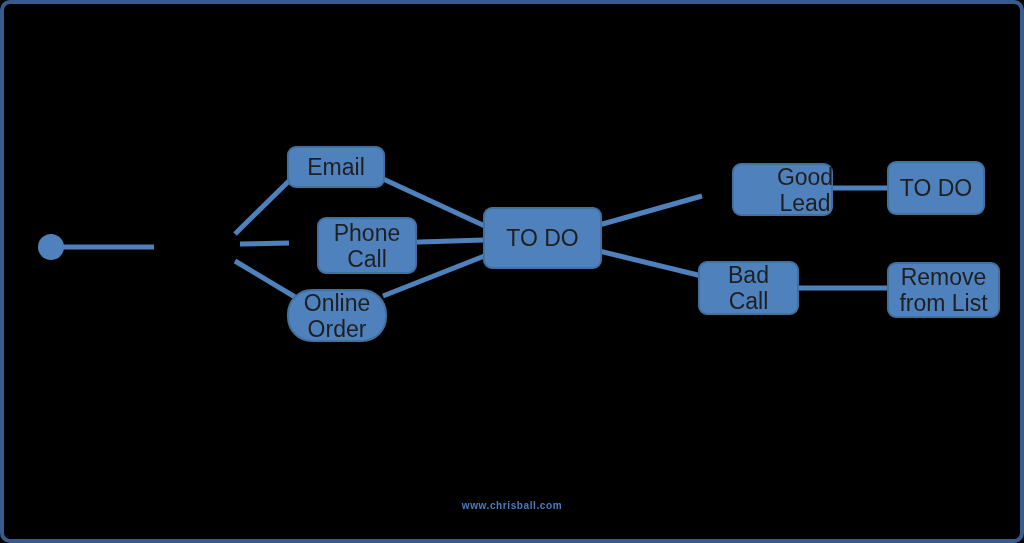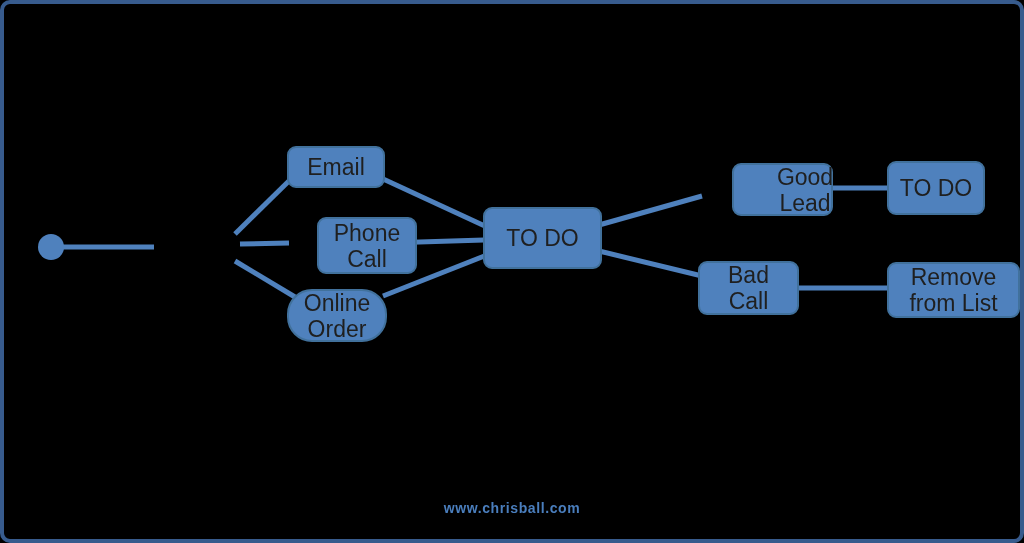--- a/index.html
+++ b/index.html
@@ -42,24 +42,24 @@
     white-space:pre-line;
   }
   .n-new   {left:148px;top:224px;width:88px; height:39px;}
   .n-email {left:283px;top:142px;width:98px; height:42px;}
   .n-phone {left:283px;top:213px;width:100px;height:57px;margin-left:30px;}
   .n-online{left:283px;top:285px;width:100px;height:53px;border-radius:25px;}
   .n-todo  {left:479px;top:203px;width:119px;height:62px;}
   .n-good  {left:728px;top:159px;width:101px;height:53px;padding-left:45px;}
   .n-bad   {left:694px;top:257px;width:101px;height:54px;}
   .n-todo2 {left:883px;top:157px;width:98px; height:54px;}
-  .n-remove{left:883px;top:258px;width:133px;height:56px;}
+  .n-remove{left:883px;top:258px;width:113px;height:56px;}
   .footer{
     position:absolute;left:0;right:0;top:496px;
-    text-align:center;font-size:14px;font-weight:bold;
+    text-align:center;font-size:10px;font-weight:bold;
     color:var(--footer-text);letter-spacing:0.6px;
   }
 </style>
 </head>
 <body>
 
 <div class="frame">
 
 
   <svg class="edges" viewBox="0 0 1024 543" aria-hidden="true">

